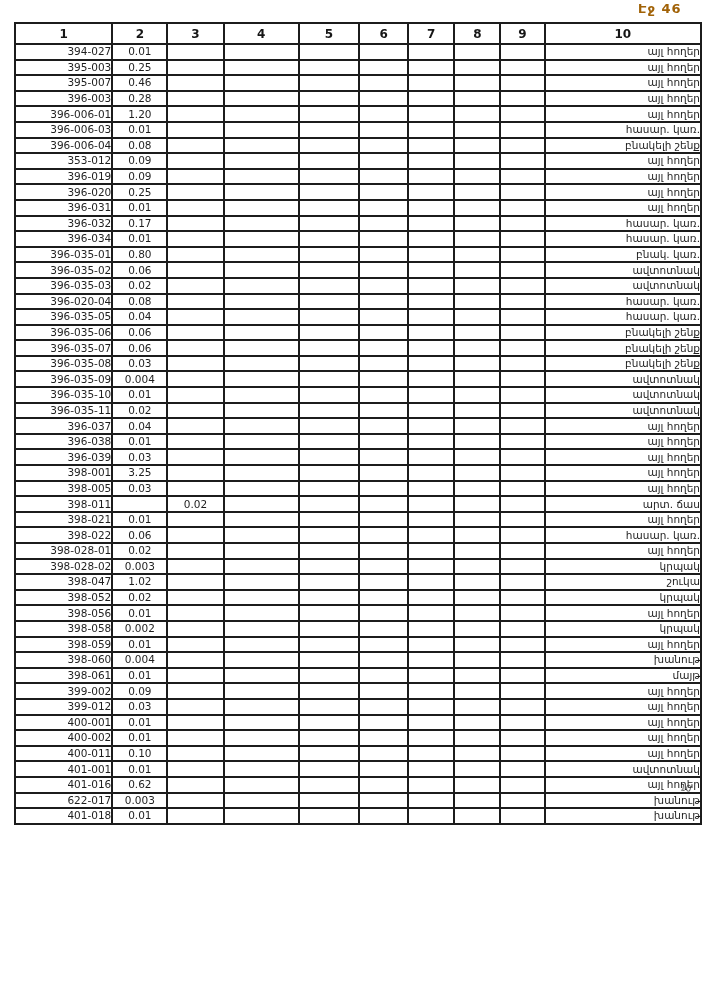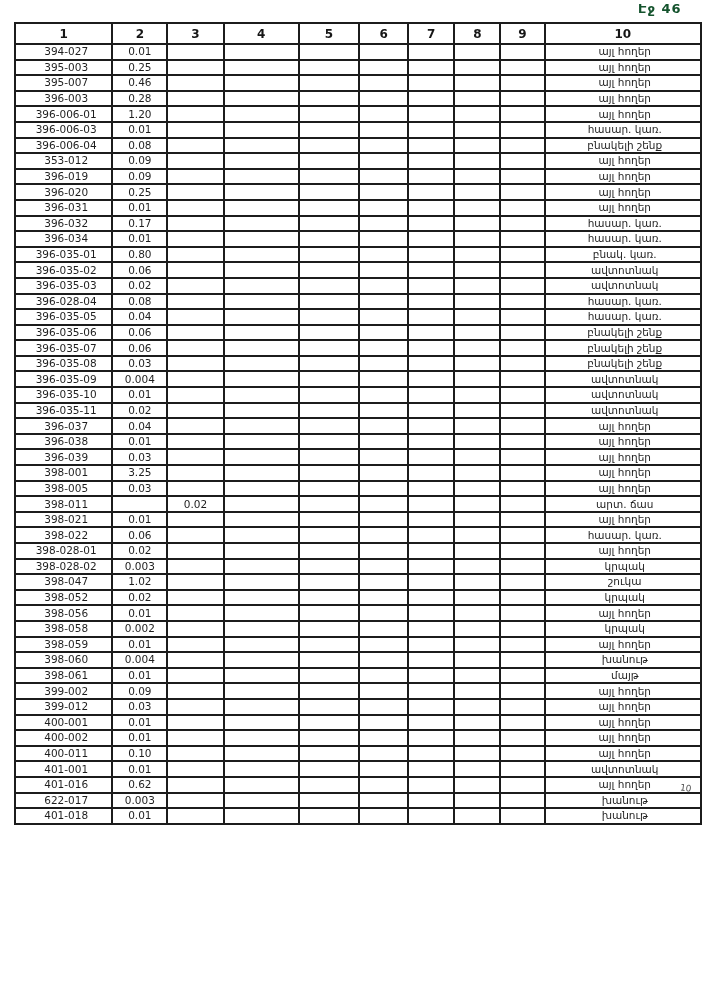--- a/index.html
+++ b/index.html
@@ -7,21 +7,21 @@
     width:703px; height:985px;
     background:#ffffff;
     font-family:"DejaVu Sans", sans-serif;
     color:#1b1b1b;
     position:relative;
     overflow:hidden;
   }
   .page-label {
     position:absolute; top:1px; left:638px;
     font-size:13px; font-weight:bold; letter-spacing:1px;
-    color:#14532d;
+    color:#a16207;
   }
   .margin-note {
     position:absolute; top:783px; left:680px;
     font-size:9px; color:#555;
     transform:rotate(8deg);
   }
   table.doc-table {
     position:absolute; left:14px; top:22px;
     width:688px;
     border-collapse:collapse;
@@ -35,23 +35,23 @@
   .doc-table thead th {
     height:19px;
     font-size:12px; font-weight:bold; text-align:center;
     color:#161616;
   }
   .doc-table tbody td {
     height:13.6px;
     font-size:10.5px; line-height:13px;
     color:#1e1e1e;
   }
-  td.cell-code { text-align:center; padding-left:5px; }
+  td.cell-code { text-align:right; padding-left:5px; }
   td.cell-num  { text-align:center; }
-  td.cell-use  { text-align:center; padding-left:4px; }
+  td.cell-use  { text-align:right; padding-left:4px; }
   
   col.c1 { width:97px; }  col.c2 { width:55px; }
   col.c3 { width:56px; }  col.c4 { width:75px; }
   col.c5 { width:60px; }  col.c6 { width:49px; }
   col.c7 { width:46px; }  col.c8 { width:46px; }
   col.c9 { width:44px; }  col.c10{ width:156px; }
 </style>
 </head>
 <body>
 
@@ -273,21 +273,21 @@
         <td class="cell-num"></td>
         <td></td>
         <td></td>
         <td></td>
         <td></td>
         <td></td>
         <td></td>
         <td class="cell-use">ավտոտնակ</td>
       </tr>
       <tr>
-        <td class="cell-code">396-028-04</td>
+        <td class="cell-code">396-020-04</td>
         <td class="cell-num">0.08</td>
         <td class="cell-num"></td>
         <td></td>
         <td></td>
         <td></td>
         <td></td>
         <td></td>
         <td></td>
         <td class="cell-use">հասար. կառ.</td>
       </tr>

